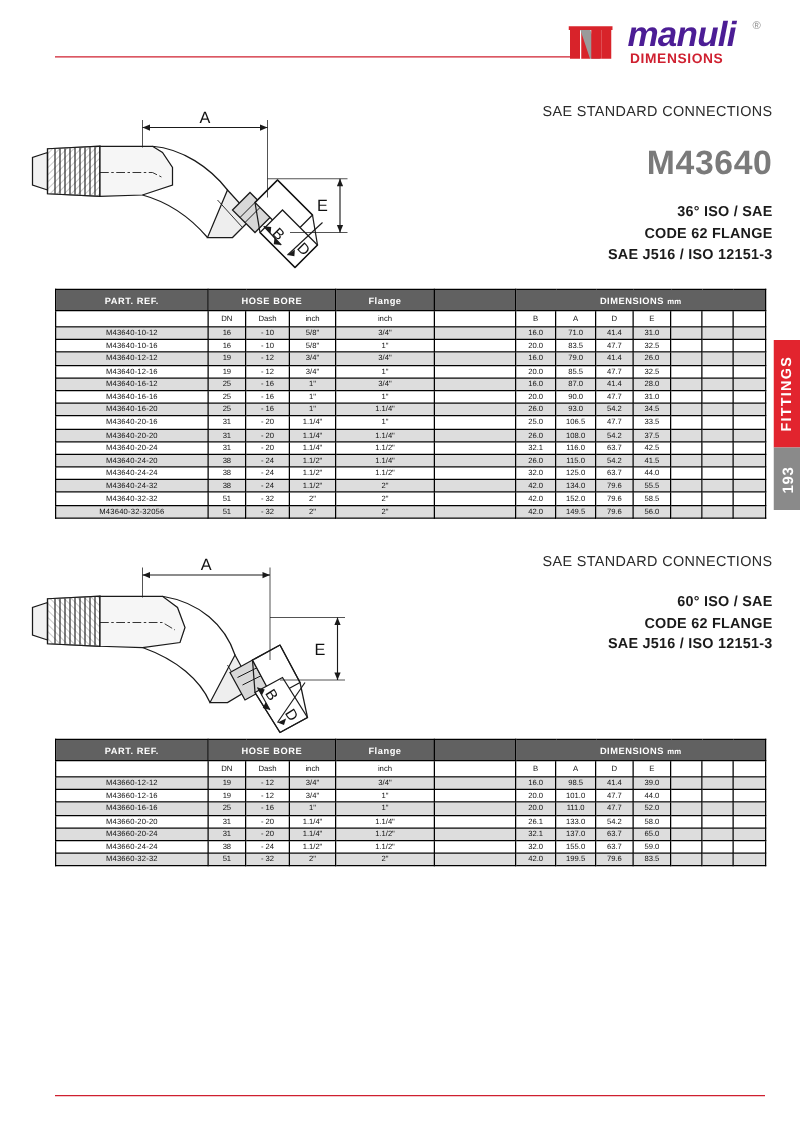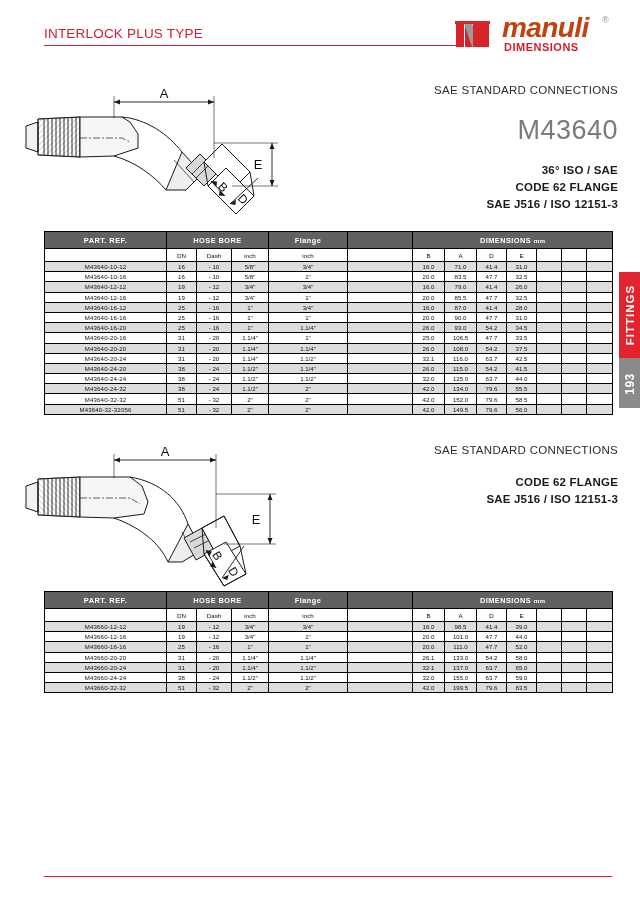--- a/index.html
+++ b/index.html
@@ -21,21 +21,21 @@
   }
   .header-rule {
     position: absolute; left: 44px; top: 45px; width: 412px; height: 1px;
     background: #cf2030;
   }
   .logo { position: absolute; right: 18px; top: 14px; width: 168px; height: 40px; }
   .logo-mark { position: absolute; left: 0; top: 4px; width: 44px; height: 30px; }
   .logo-word {
     position: absolute; left: 48px; top: -1px;
     font-size: 28px; font-style: italic; font-weight: bold;
-    color: #c2410c; letter-spacing: -0.6px; line-height: 30px;
+    color: #4c1d95; letter-spacing: -0.6px; line-height: 30px;
   }
   .logo-reg {
     position: absolute; left: 148px; top: 1px;
     font-size: 9px; color: #8d8d8d; font-style: normal; font-weight: normal;
   }
   .logo-sub {
     position: absolute; left: 50px; top: 27px;
     font-size: 11px; font-weight: bold; color: #cf2030; letter-spacing: .5px;
   }
 
@@ -61,21 +61,21 @@
     width: 50px; position: absolute; left: -14.5px; top: 19px; text-align: center;
   }
 
   
   .product { position: absolute; left: 0; width: 640px; }
   .spec { position: absolute; right: 22px; text-align: right; }
   .spec-kicker {
     font-size: 11.5px; color: #2b2b2b; letter-spacing: .3px; white-space: nowrap;
   }
   .spec-code {
-    font-size: 27px; font-weight: normal; color: #7a7a7a;
+    font-size: 27px; font-weight: bold; color: #7a7a7a;
     letter-spacing: .5px; line-height: 1.05; margin-top: 20px;
   }
   .spec-lines {
     margin-top: 18px; font-size: 11.5px; font-weight: bold; color: #1a1a1a;
     line-height: 1.45; letter-spacing: .2px; white-space: nowrap;
   }
 
   
   .drawing { position: absolute; left: 18px; width: 280px; height: 150px; }
   .drawing svg { display: block; }
@@ -109,21 +109,20 @@
     position: absolute; left: 44px; top: 876px; width: 568px; height: 1px;
     background: #cf2030;
   }
 </style>
 </head>
 <body>
 
 <div class="page">
 
   <div class="page-header">
-    <div class="header-title">INTERLOCK PLUS TYPE</div>
     <div class="header-rule"></div>
     <div class="logo">
       <div class="logo-mark">
         <svg width="44" height="30" viewBox="0 0 44 30">
           <path d="M2 29 L2 5 L10 5 L10 29 Z" fill="#d8232a"></path>
           <path d="M11 5 L18 5 L18 29 L11 29 Z" fill="#d8232a"></path>
           <path d="M10 5 L18 5 L26 29 L18 29 Z" fill="#9a9a9a"></path>
           <path d="M19 5 L27 5 L27 29 L19 29 Z" fill="#d8232a"></path>
           <path d="M27 5 L35 5 L35 29 L27 29 Z" fill="#d8232a"></path>
           <path d="M1 3 L36 3 L36 6 L1 6 Z" fill="#d8232a"></path>
@@ -504,20 +503,21 @@
             </tr>
           </tbody>
       </table>
     </div>
   </div>
 
   <div class="product" style="top:444px;">
     <div class="spec" style="top:0;">
       <div class="spec-kicker">SAE STANDARD CONNECTIONS</div>
       <div class="spec-lines">
+        <div>60° ISO / SAE</div>
         <div>CODE 62 FLANGE</div>
         <div>SAE J516 / ISO 12151-3</div>
       </div>
     </div>
     <div class="drawing" style="top:2px;">
       <svg width="280" height="150" viewBox="0 0 280 150">
         <g stroke="#1a1a1a" fill="none" stroke-width="1">
           <path d="M8 40 L8 62 L20 66 L20 36 Z" fill="#f2f2f2"></path>
           <path d="M20 33 L62 31 L62 71 L20 69 Z" fill="url(#hatchB)" opacity="0.55"></path>
           <path d="M20 33 L62 31 L62 71 L20 69 Z" fill="none"></path>

